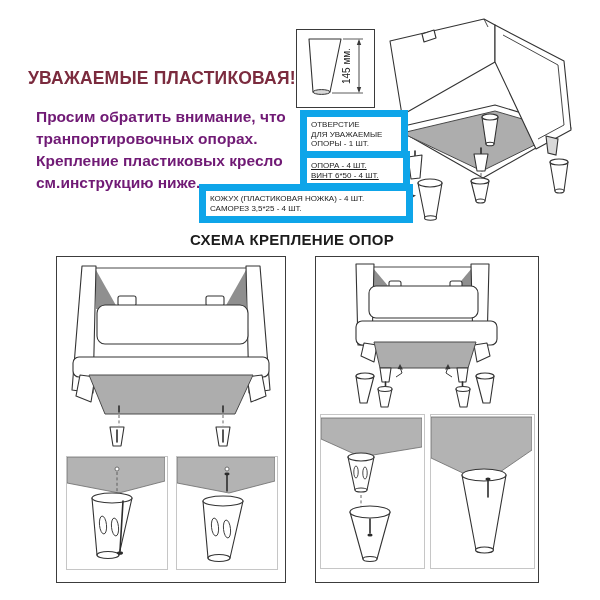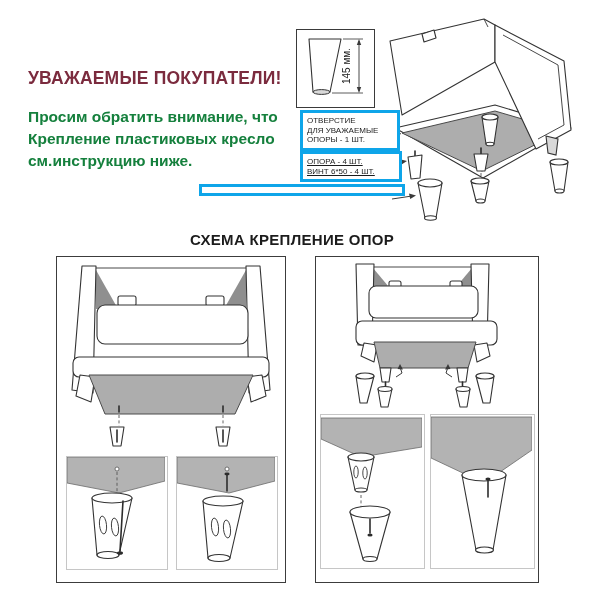--- a/index.html
+++ b/index.html
@@ -8,26 +8,26 @@
     font-family:"Liberation Sans","DejaVu Sans",sans-serif;
     -webkit-font-smoothing:antialiased;overflow:hidden;
   }
   .abs{position:absolute;}
   
   #greeting-title{
     left:28px;top:68px;font-size:17.5px;font-weight:700;color:#7b2b3e;
     letter-spacing:.2px;white-space:nowrap;
   }
   #notice{
-    left:28px;top:106px;font-size:15.5px;font-weight:700;color:#15803d;
+    left:36px;top:106px;font-size:15.5px;font-weight:700;color:#701a75;
     line-height:22px;
   }
   
   .callout{
-    background:#ffffff;border:3px solid #0ea5e9;color:#1c1c1c;
+    background:#ffffff;border:7px solid #0ea5e9;color:#1c1c1c;
     font-size:8px;line-height:9.5px;padding:3px 4px;letter-spacing:0;
   }
   #callout-hole{left:300px;top:110px;width:86px;}
   #callout-support{left:300px;top:151px;width:88px;text-decoration:underline;}
   #callout-cover{left:199px;top:184px;width:192px;}
   .callout div{white-space:nowrap;}
   
   #dim-box{left:296px;top:29px;width:77px;height:77px;border:1px solid #3a3a3a;background:#fff;}
   
   #scheme-title{
@@ -50,24 +50,25 @@
   .grey{fill:#adadad;stroke:#4a4a4a;stroke-width:1;}
   .darkgrey{fill:#8f8f8f;stroke:none;}
   .dash{stroke:#555;stroke-width:0.9;fill:none;stroke-dasharray:3,2.4;}
   .screw{stroke:#2c2c2c;stroke-width:1.6;fill:none;stroke-linecap:round;}
   .conn{stroke:#3a3a3a;stroke-width:1;fill:none;}
   .arrowhead{fill:#3a3a3a;stroke:none;}
 </style>
 </head>
 <body>
 
-<div class="abs" id="greeting-title">УВАЖАЕМЫЕ ПОКУПАТЕЛИ!</div>
+<div class="abs" id="greeting-title">УВАЖАЕМЫЕ ПЛАСТИКОВАЯ!</div>
 
 <div class="abs" id="notice">
   <div>Просим обратить внимание, что</div>
+  <div>транпортировочных опорах.</div>
   <div>Крепление пластиковых кресло</div>
   <div>см.инструкцию ниже.</div>
 </div>
 
 <div class="abs" id="dim-box">
   <svg width="75" height="75" viewBox="0 0 75 75">
     <polygon class="ill" points="12,9 44,9 33,62 16,62"></polygon>
     <ellipse cx="24.5" cy="62" rx="8.5" ry="2.4" fill="#d9d9d9" stroke="#333" stroke-width="1"></ellipse>
 
     <line x1="46" y1="9" x2="66" y2="9" stroke="#333" stroke-width="0.8"></line>
@@ -128,20 +129,22 @@
 <div class="abs callout" id="callout-hole">
   <div>ОТВЕРСТИЕ</div>
   <div>ДЛЯ УВАЖАЕМЫЕ</div>
   <div>ОПОРЫ - 1 ШТ.</div>
 </div>
 <div class="abs callout" id="callout-support">
   <div>ОПОРА - 4 ШТ.</div>
   <div>ВИНТ 6*50 - 4 ШТ.</div>
 </div>
 <div class="abs callout" id="callout-cover">
+  <div>КОЖУХ (ПЛАСТИКОВАЯ НОЖКА) - 4 ШТ.</div>
+  <div>САМОРЕЗ 3,5*25 - 4 ШТ.</div>
 </div>
 
 <div class="abs" id="scheme-title">СХЕМА КРЕПЛЕНИЕ ОПОР</div>
 
 <div class="abs panel" id="panel-left">
   <svg width="225" height="196" viewBox="0 0 225 196">
 
     <line x1="38" y1="11" x2="190" y2="11" class="ill-thin"></line>
 
     <polygon class="darkgrey" points="39,13 61,52 39,52"></polygon>

